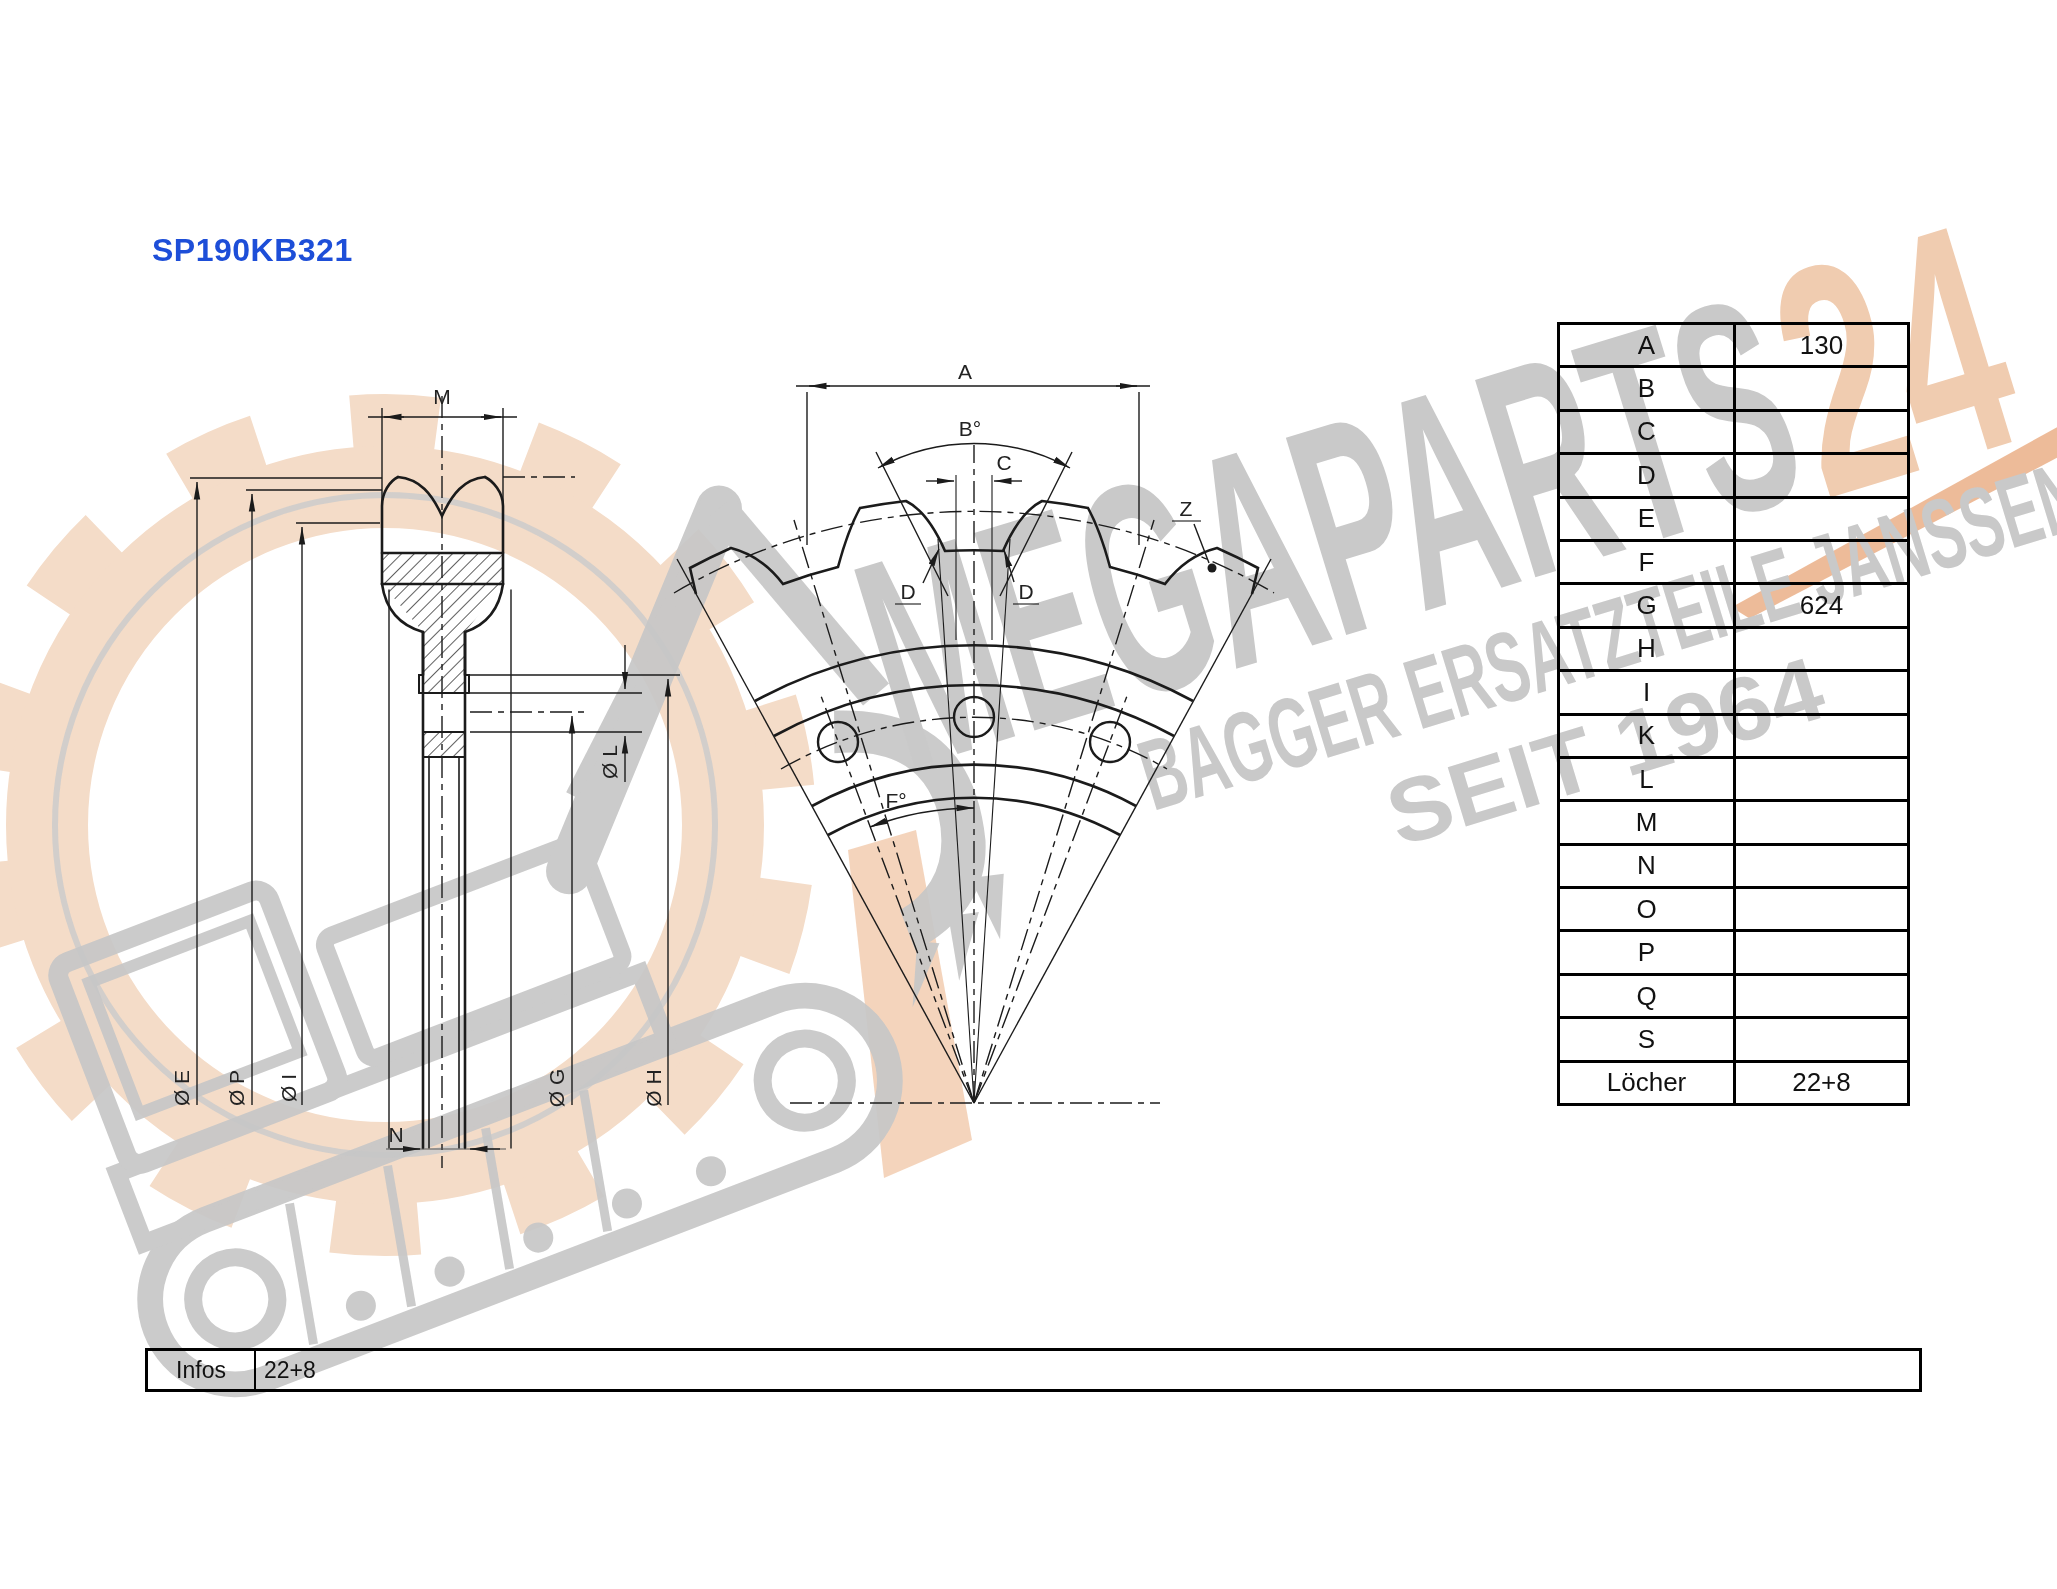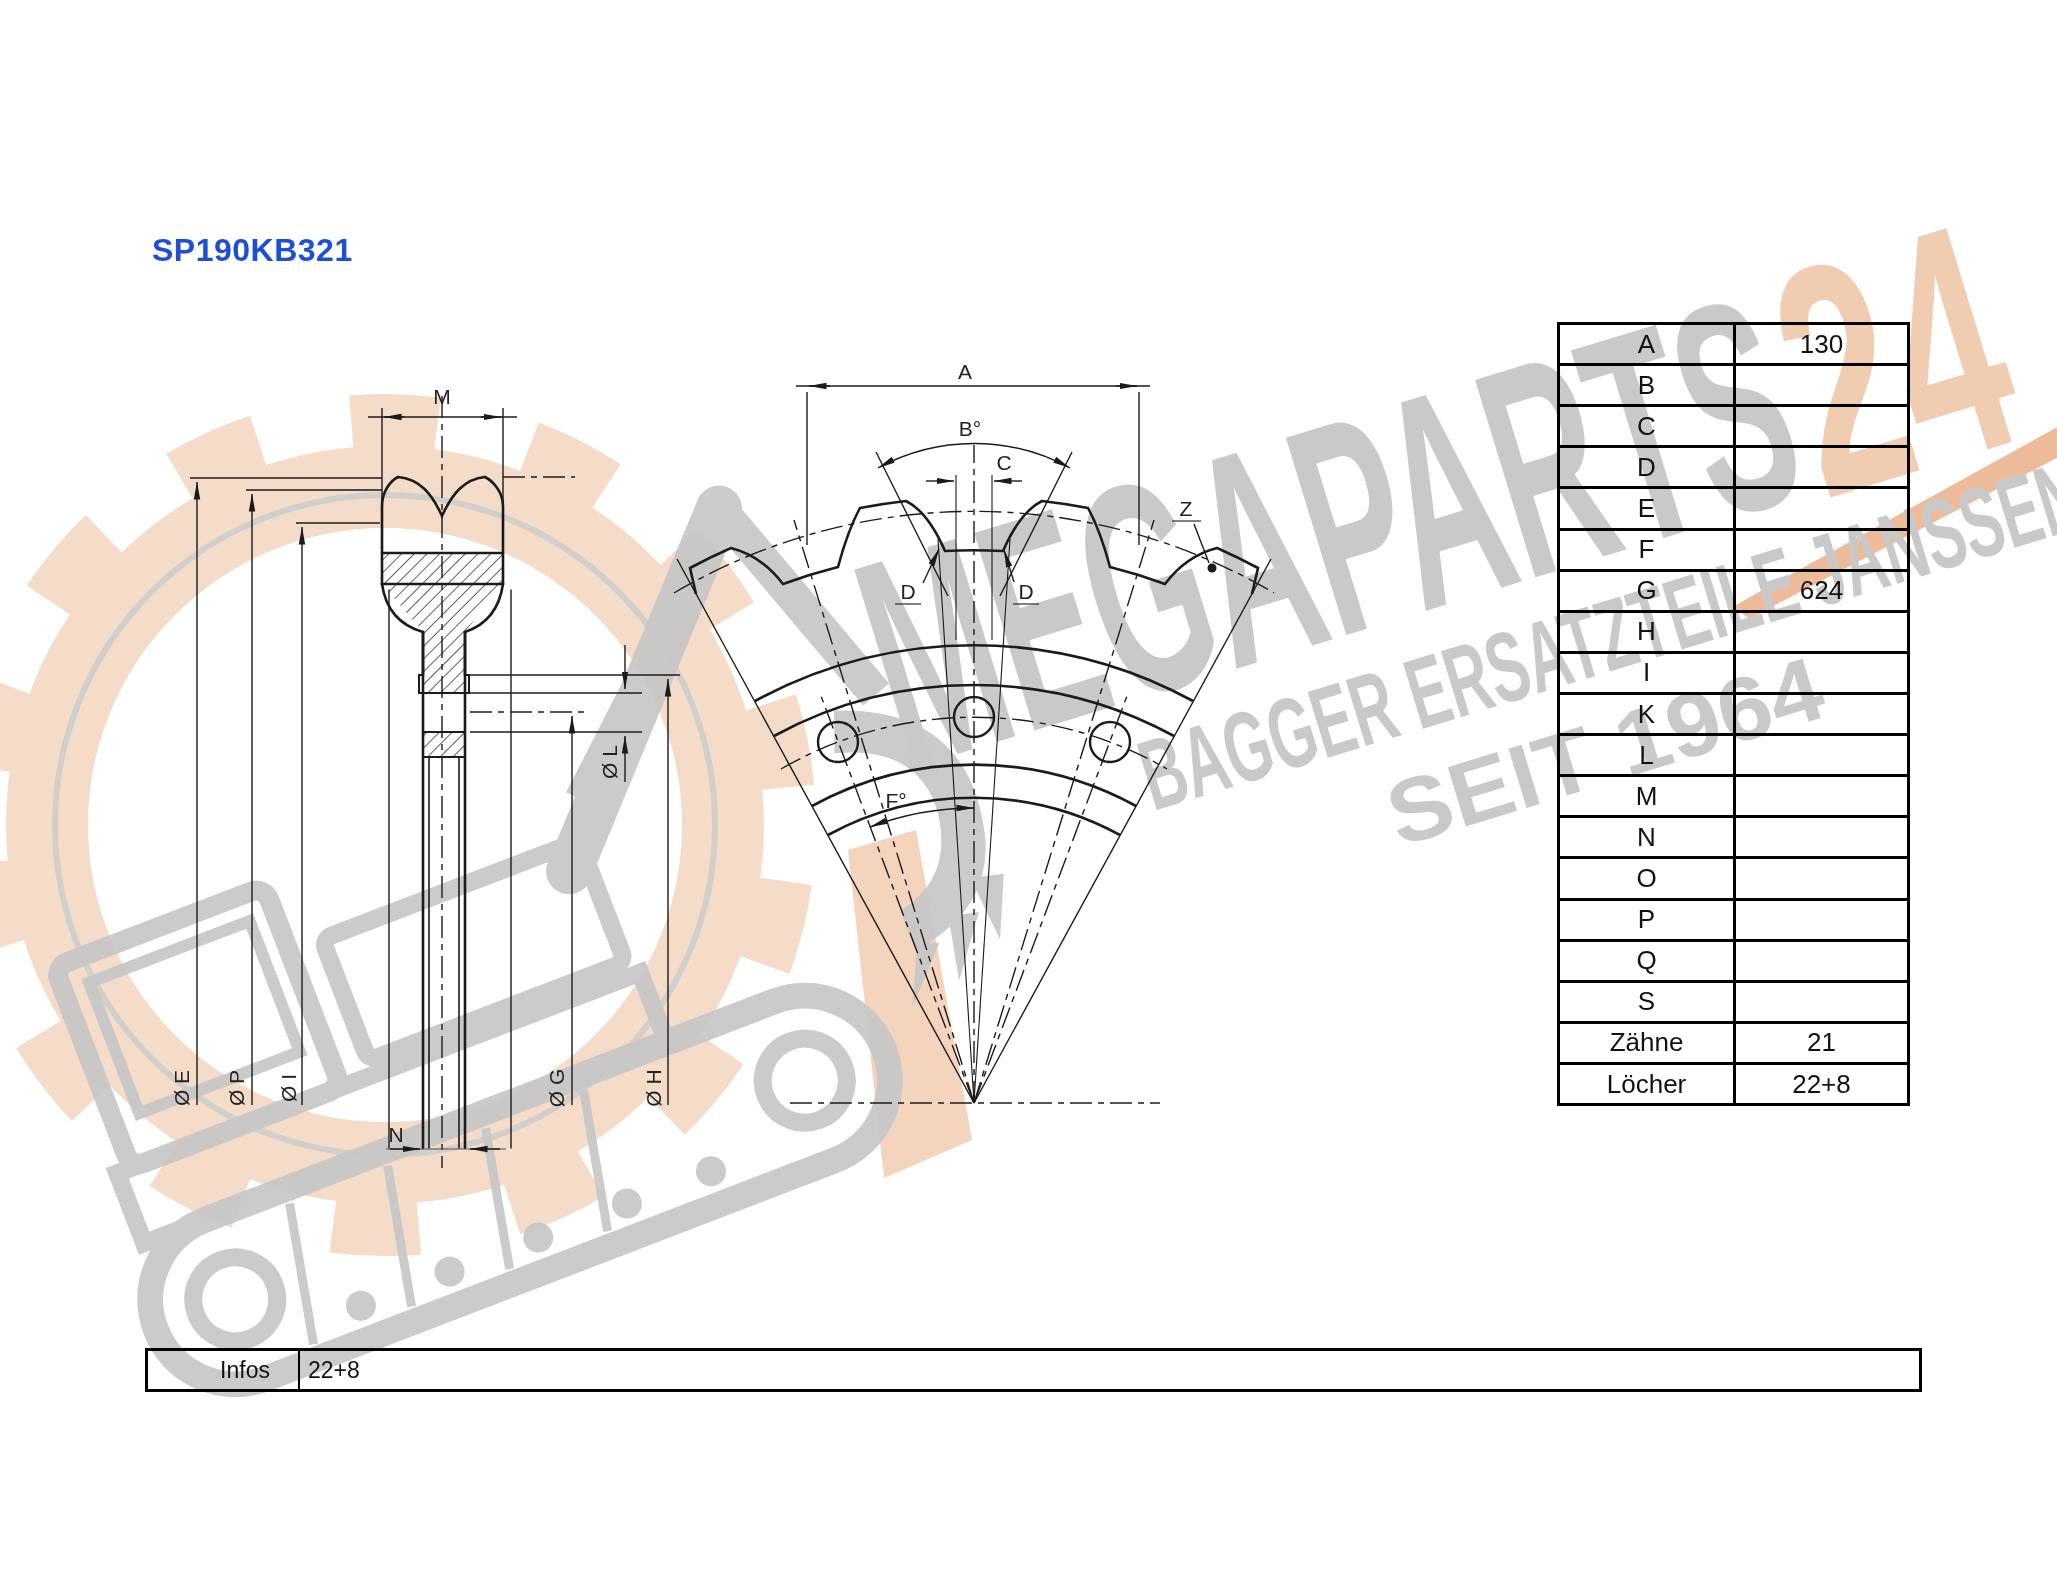--- a/index.html
+++ b/index.html
@@ -14,21 +14,21 @@
              color:#111;z-index:4;}
   .dt-row{flex:1;display:flex;border-top:3px solid #000;}
   .dt-row:first-child{border-top:none;}
   .dt-label{width:176px;border-right:3px solid #000;display:flex;align-items:center;
             justify-content:center;box-sizing:border-box;}
   .dt-value{flex:1;display:flex;align-items:center;justify-content:center;}
   
   .info-bar{position:absolute;left:145px;top:1348px;width:1777px;height:44px;border:3px solid #000;
             box-sizing:border-box;display:flex;font-size:23px;color:#111;z-index:4;}
   .info-label{width:108px;border-right:2px solid #000;display:flex;align-items:center;
-              justify-content:center;box-sizing:border-box;margin-left:44px;}
+              justify-content:center;box-sizing:border-box;}
   .info-value{flex:1;display:flex;align-items:center;padding-left:8px;}
   .wm-text{font-weight:bold;}
 </style>
 </head>
 <body>
 
 <div id="canvas">
 
   <svg width="2057" height="1589" viewBox="0 0 2057 1589">
 
@@ -303,24 +303,20 @@
     </div>
     <div class="dt-row">
       <div class="dt-label">Q</div>
       <div class="dt-value"></div>
     </div>
     <div class="dt-row">
       <div class="dt-label">S</div>
       <div class="dt-value"></div>
     </div>
     <div class="dt-row">
-      <div class="dt-label">Zähne</div>
-      <div class="dt-value">21</div>
-    </div>
-    <div class="dt-row">
       <div class="dt-label">Löcher</div>
       <div class="dt-value">22+8</div>
     </div>
   </div>
 
   <div class="info-bar">
     <div class="info-label">Infos</div>
     <div class="info-value">22+8</div>
   </div>
 

